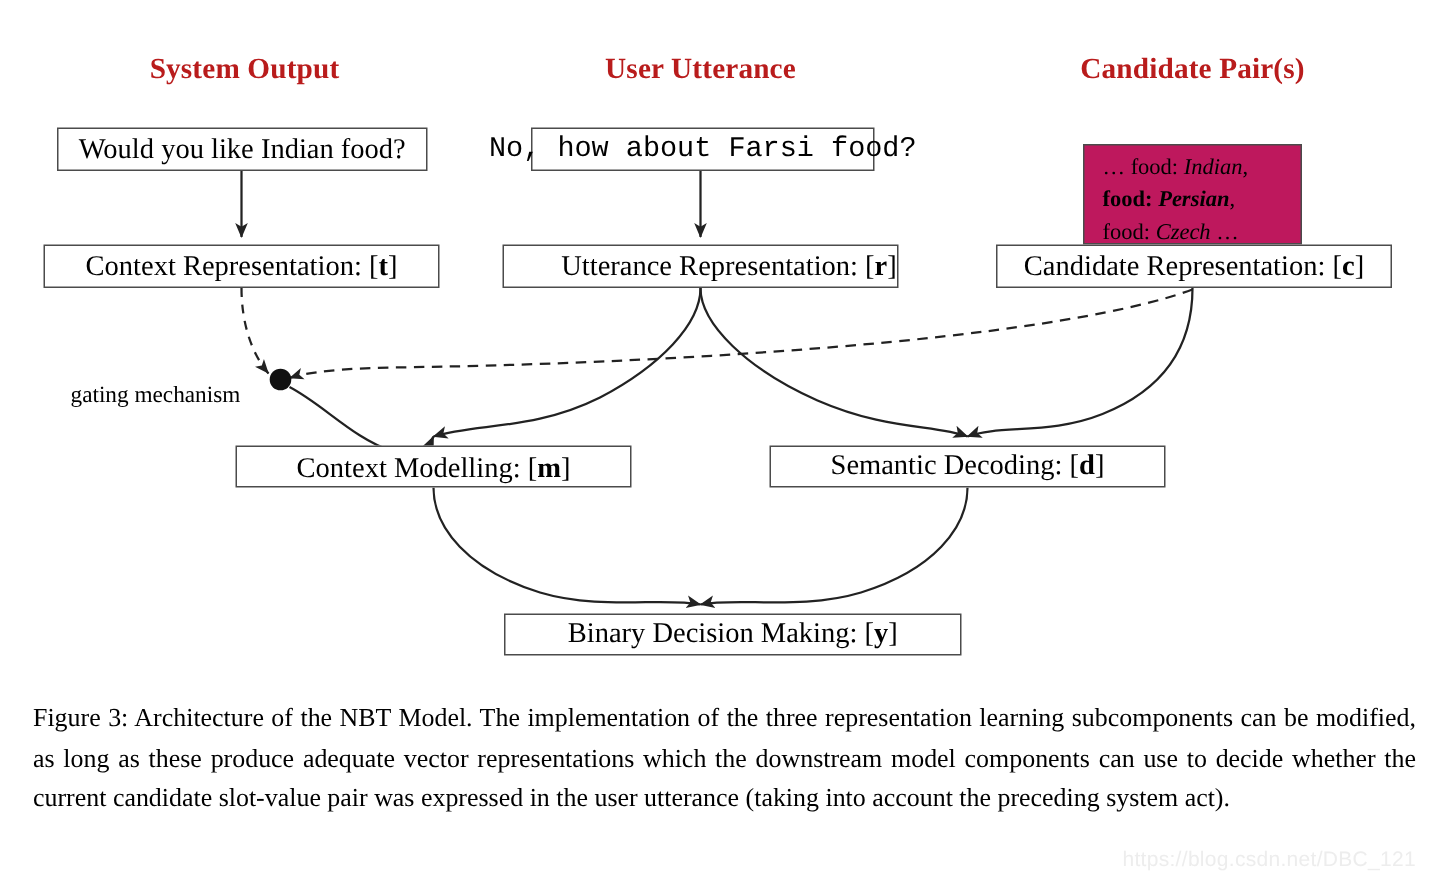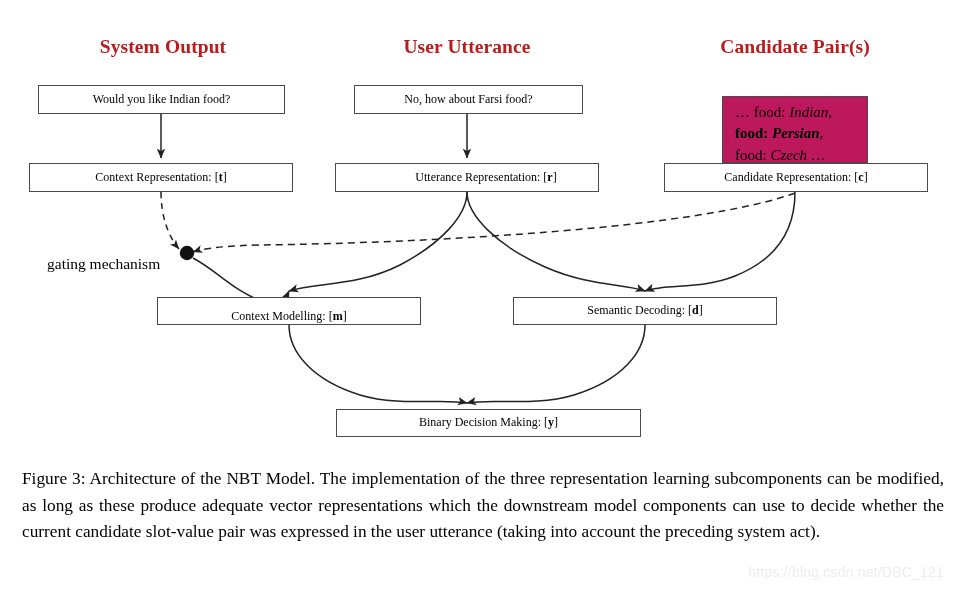--- a/index.html
+++ b/index.html
@@ -37,21 +37,21 @@
     color: #b91c1c;
   }
   .node-box {
     position: absolute;
     box-sizing: border-box;
     border: 1.4px solid #4b4b4b;
     background: #ffffff;
     display: flex;
     align-items: center;
     justify-content: center;
-    font-size: 12px;
+    font-size: 19px;
     line-height: 1.15;
     white-space: nowrap;
     color: #000;
   }
   .node-box .vec {
     font-weight: bold;
   }
   .cand-box {
     position: absolute;
     box-sizing: border-box;
@@ -151,21 +151,21 @@
   </svg>
 
   <div class="col-header" style="left:63px; top:36px; width:200px;">System Output</div>
   <div class="col-header" style="left:695px; top:36px; width:200px;">Candidate Pair(s)</div>
   <div class="col-header" style="left:367px; top:36px; width:200px;">User Utterance</div>
 
   <div class="node-box" style="left:38px; top:85px; width:247px; height:29px;">
     <span>Would you like Indian food?</span>
   </div>
 
-  <div class="node-box" style="left:354px; top:85px; width:229px; height:29px;">
+  <div class="node-box" style="left:354px; top:85px; width:229px; height:29px;font-family:Liberation Mono, monospace;">
     <span>No, how about Farsi food?</span>
   </div>
 
   <div class="cand-box" style="left:722px; top:64px; width:146px; height:67px;">
     <div class="cand-line">
       <span>… food:</span>
       <span class="val">Indian</span><span class="ellip">,</span>
     </div>
     <div class="cand-line bold">
       <span>food:</span>

